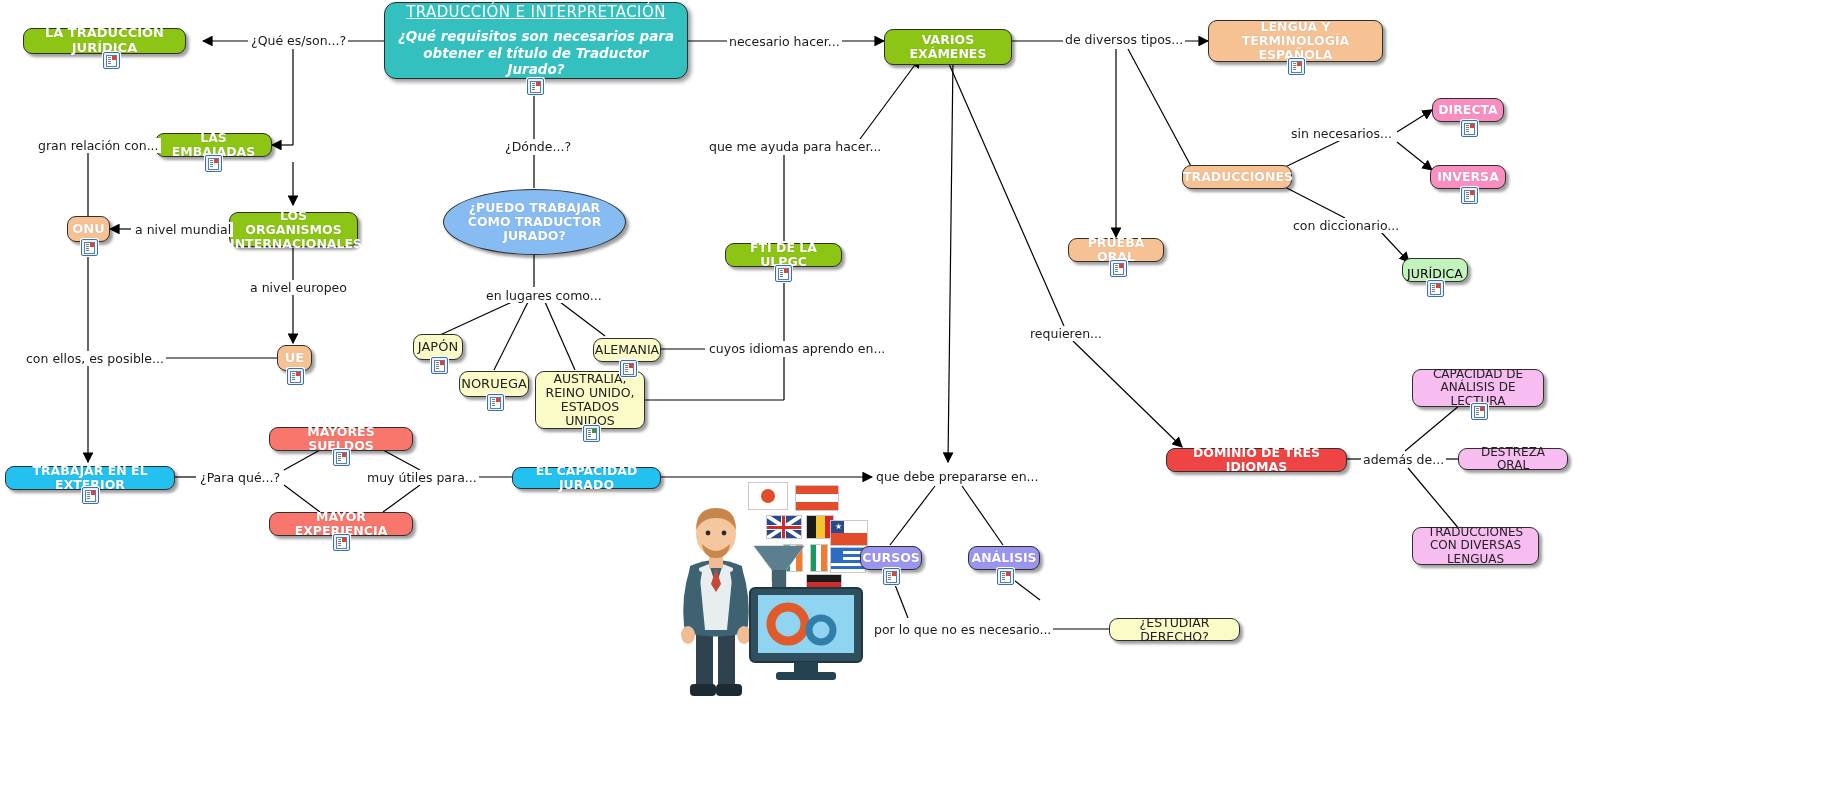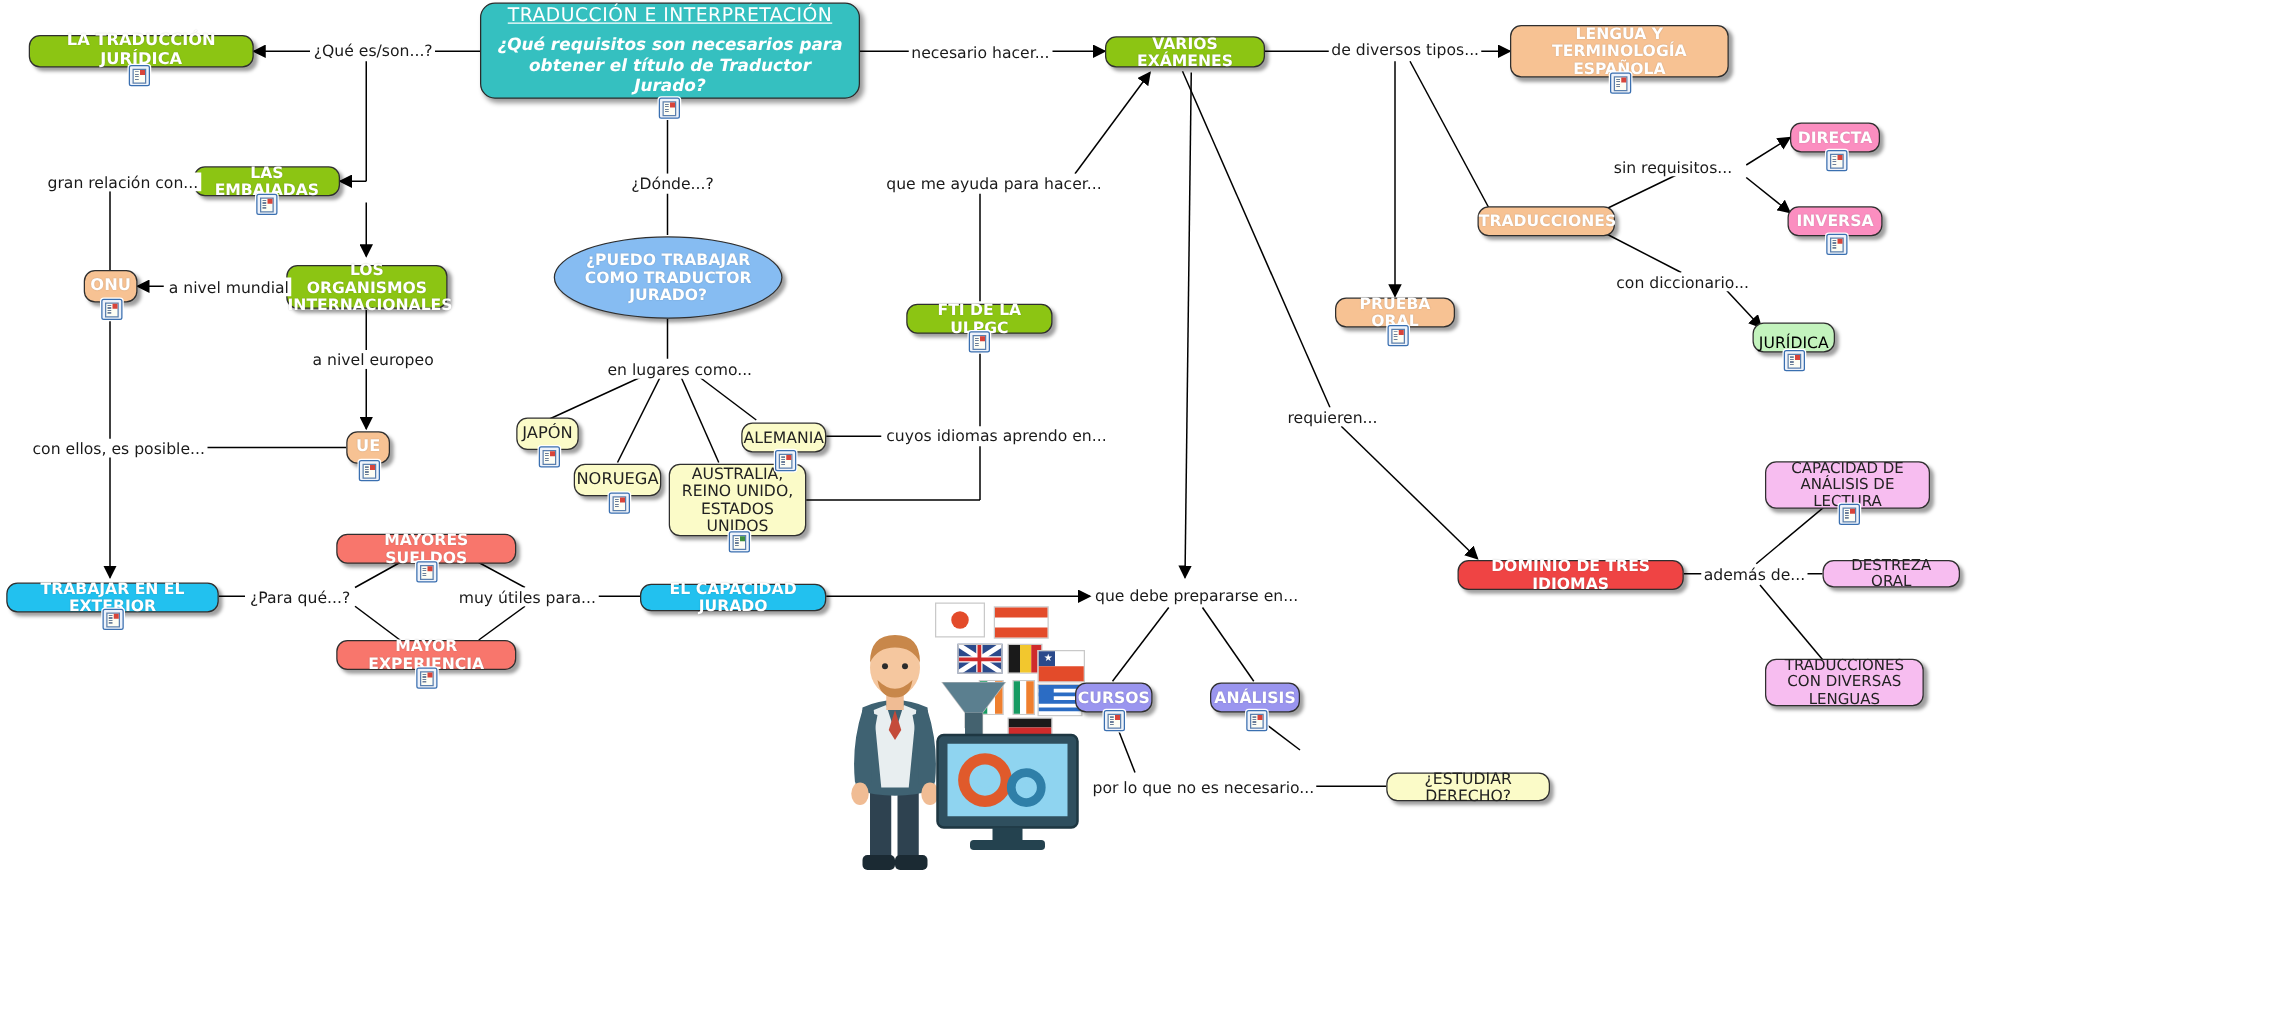--- a/index.html
+++ b/index.html
@@ -185,21 +185,21 @@
   </svg>
 
   <div id="root-card">
     <div class="rt">TRADUCCIÓN E INTERPRETACIÓN</div>
     <div class="rq">¿Qué requisitos son necesarios para obtener el título de Traductor Jurado?</div>
   </div>
   <div class="badge" style="left:527px;top:78px">
       <i></i>
     </div>
 
-  <div class="node bold c-green" style="left:23px;top:28px;width:180px;height:26px;font-size:13px">
+  <div class="node bold c-green" style="left:23px;top:28px;width:163px;height:26px;font-size:13px">
     <span class="txt">LA TRADUCCIÓN JURÍDICA</span>
     </div>
   <div class="badge" style="left:103px;top:52px">
       <i></i>
     </div>
 
   <div class="node bold c-green" style="left:155px;top:133px;width:117px;height:24px;font-size:12.5px">
     <span class="txt">LAS EMBAJADAS</span>
     </div>
   <div class="badge" style="left:205px;top:155px">
@@ -281,21 +281,21 @@
       <i></i>
     </div>
 
   <div class="node bold c-green" style="left:725px;top:243px;width:117px;height:24px;font-size:12.5px">
     <span class="txt">FTI DE LA ULPGC</span>
     </div>
   <div class="badge" style="left:775px;top:265px">
       <i></i>
     </div>
 
-  <div class="node bold c-green" style="left:884px;top:29px;width:128px;height:25px;font-size:12.5px">
+  <div class="node bold c-green" style="left:884px;top:29px;width:128px;height:36px;font-size:12.5px">
     <span class="txt">VARIOS EXÁMENES</span>
     </div>
 
   <div class="node bold c-orange" style="left:1208px;top:20px;width:175px;height:42px;font-size:12.5px">
     <span class="txt">LENGUA Y TERMINOLOGÍA ESPAÑOLA</span>
     </div>
   <div class="badge" style="left:1288px;top:58px">
       <i></i>
     </div>
 
@@ -374,21 +374,21 @@
   <div class="lbl" style="left:248px;top:280px">a nivel europeo</div>
   <div class="lbl" style="left:24px;top:351px">con ellos, es posible...</div>
   <div class="lbl" style="left:198px;top:470px">¿Para qué...?</div>
   <div class="lbl" style="left:365px;top:470px">muy útiles para...</div>
   <div class="lbl" style="left:503px;top:139px">¿Dónde...?</div>
   <div class="lbl" style="left:484px;top:288px">en lugares como...</div>
   <div class="lbl" style="left:707px;top:341px">cuyos idiomas aprendo en...</div>
   <div class="lbl" style="left:727px;top:34px">necesario hacer...</div>
   <div class="lbl" style="left:707px;top:139px">que me ayuda para hacer...</div>
   <div class="lbl" style="left:1063px;top:32px">de diversos tipos...</div>
-  <div class="lbl" style="left:1289px;top:126px">sin requisitos...</div>
+  <div class="lbl" style="left:1289px;top:126px">sin necesarios...</div>
   <div class="lbl" style="left:1291px;top:218px">con diccionario...</div>
   <div class="lbl" style="left:1028px;top:326px">requieren...</div>
   <div class="lbl" style="left:1361px;top:452px">además de...</div>
   <div class="lbl" style="left:874px;top:469px">que debe prepararse en...</div>
   <div class="lbl" style="left:872px;top:622px">por lo que no es necesario...</div>
 
   <div id="flags">
     <div class="flag" style="left:6px;top:0;width:38px;height:26px;background:#ffffff;">
       <div style="position:absolute;left:12px;top:6px;width:14px;height:14px;border-radius:50%;background:#e34b2a;"></div>
     </div>

